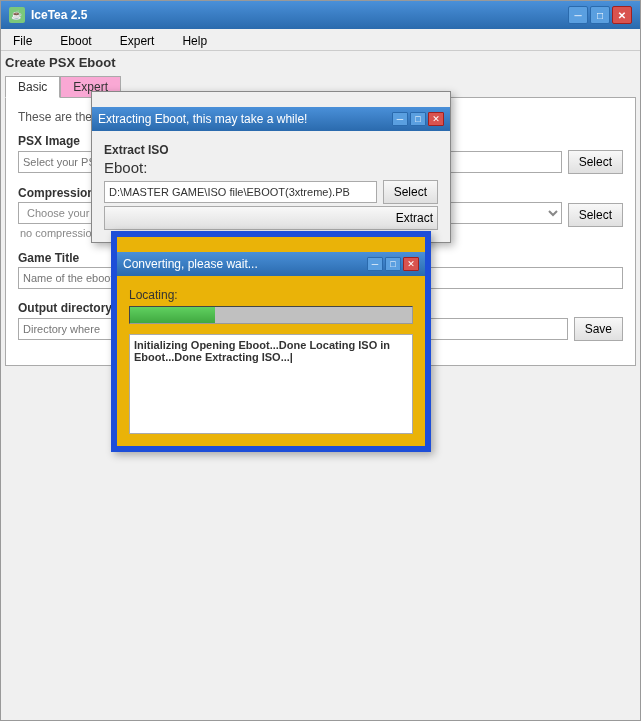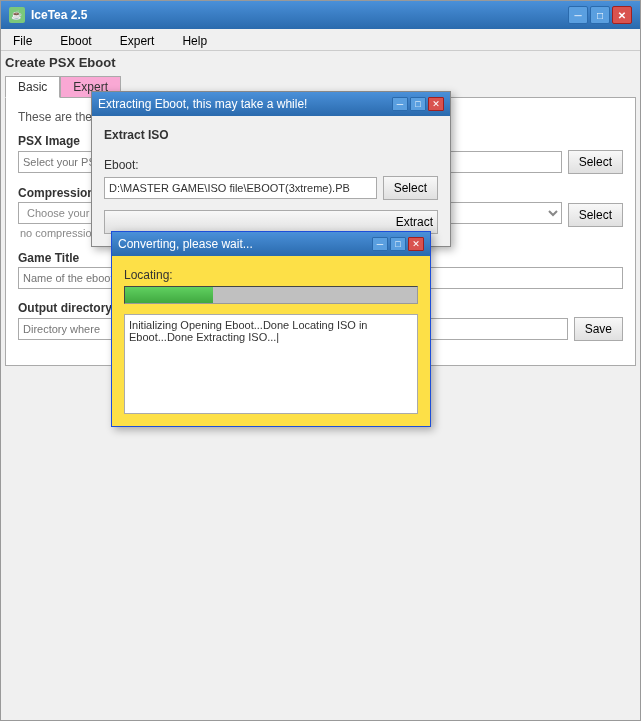--- a/index.html
+++ b/index.html
@@ -228,20 +228,21 @@
     }
     .dialog-titlebar {
       background: linear-gradient(to bottom, #4a90d9, #2a6aad);
       color: white;
       font-size: 12px;
       padding: 3px 6px;
       display: flex;
       align-items: center;
       justify-content: space-between;
       height: 24px;
+      margin-top: 15px;
     }
     .dialog-controls {
       display: flex;
       gap: 2px;
     }
     .dialog-btn {
       width: 16px;
       height: 14px;
       background: #5a9fe0;
       border: 1px solid #2a6aad;
@@ -254,32 +255,32 @@
       border-radius: 1px;
     }
     .dialog-btn.close-btn { background: #d9534f; border-color: #a02020; }
     .dialog-content {
       padding: 12px;
     }
     .dialog-section-label {
       font-size: 12px;
       font-weight: bold;
       color: #333;
-      margin-bottom: 16px;
+      margin-bottom: 2px;
     }
     .dialog-field-label {
-      font-size: 12px;
+      font-size: 15px;
       color: #333;
       margin-bottom: 4px;
     }
     .dialog-field-row {
       display: flex;
       align-items: center;
       gap: 6px;
-      margin-bottom: 10px;
+      margin-bottom: 2px;
     }
     .dialog-input {
       flex: 1;
       height: 22px;
       border: 1px solid #aaa;
       background: #fff;
       padding: 2px 4px;
       font-size: 11px;
       color: #333;
     }
@@ -298,22 +299,22 @@
       background: linear-gradient(to bottom, #f8f8f8, #e0e0e0);
       border: 1px solid #aaa;
       cursor: pointer;
       font-size: 12px;
       text-align: right;
     }
 
     
     .converting-dialog {
       position: absolute;
-      background: #fde047;
-      border: 1px solid #1d4ed8;
+      background: #eab308;
+      border: 6px solid #1d4ed8;
       box-shadow: 3px 3px 8px rgba(0,0,0,0.3);
       pointer-events: all;
     }
     .progress-label {
       font-size: 12px;
       color: #333;
       margin-bottom: 4px;
     }
     .progress-bar-bg {
       width: 100%;
@@ -332,20 +333,21 @@
     .log-area {
       width: 100%;
       height: 100px;
       background: #fff;
       border: 1px solid #aaa;
       overflow-y: auto;
       padding: 4px;
       font-size: 11px;
       color: #333;
       resize: none;
+      font-weight: bold;
     }
   </style>
 </head>
 <body>
 
 <div class="window">
 
   <div class="titlebar">
     <div class="titlebar-left">
       <div class="titlebar-icon">

